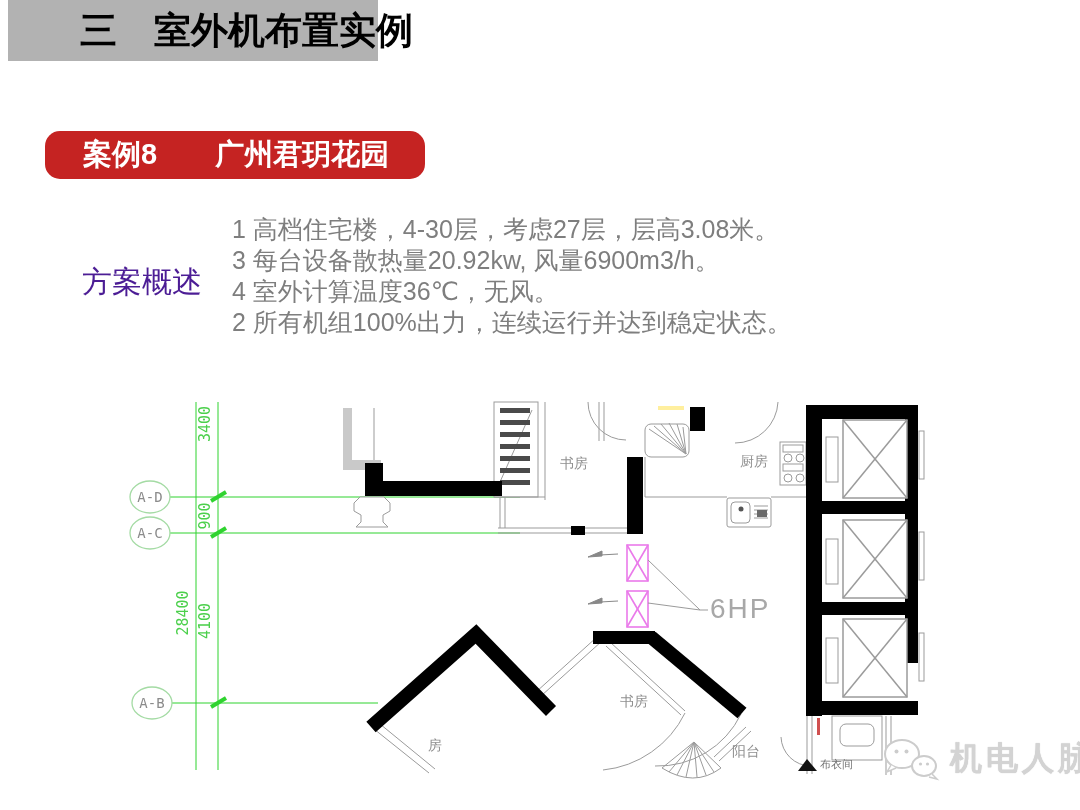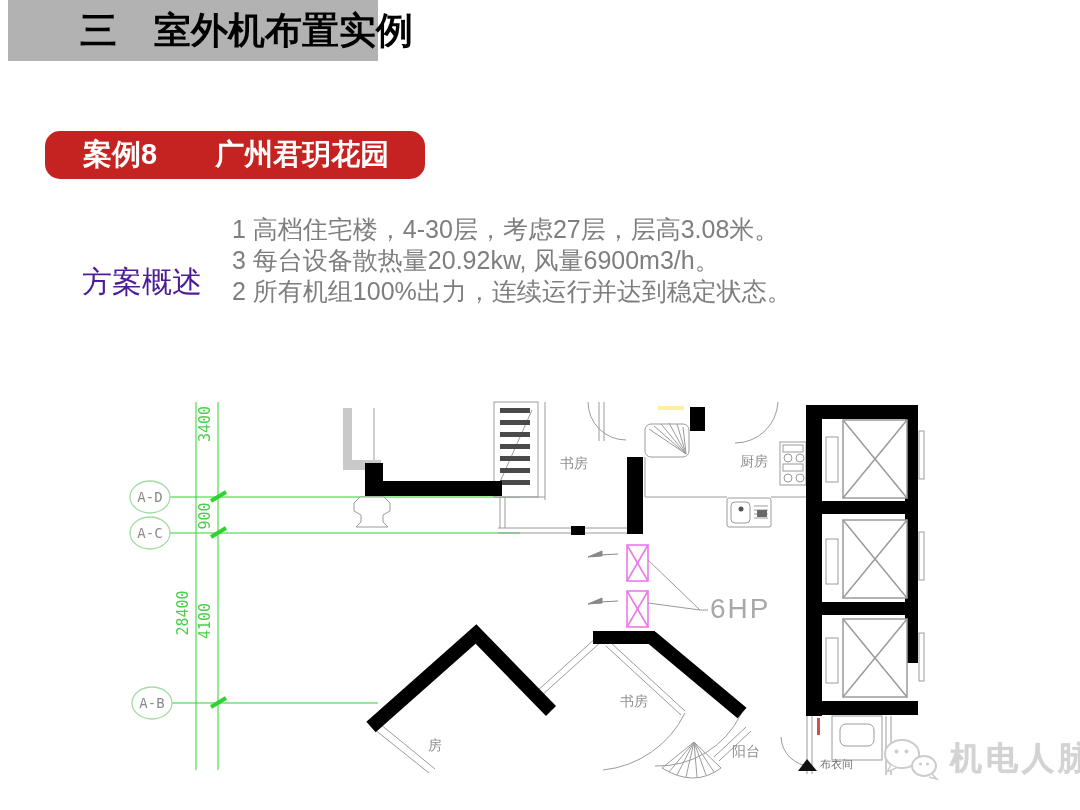--- a/index.html
+++ b/index.html
@@ -45,20 +45,21 @@
 
   <div class="banner">
     <span class="banner-text">案例8　　广州君玥花园</span>
   </div>
 
   <div class="overview-label">方案概述</div>
 
   <div class="overview-list">
     <div>1 高档住宅楼，4-30层，考虑27层，层高3.08米。</div>
     <div>3 每台设备散热量20.92kw, 风量6900m3/h。</div>
+    <div>4 室外计算温度36℃，无风。</div>
     <div>2 所有机组100%出力，连续运行并达到稳定状态。</div>
   </div>
 
   <div class="plan-wrap">
   <svg width="1080" height="390" viewBox="0 393 1080 390" xmlns="http://www.w3.org/2000/svg">
 
     <g stroke="#2fd32f" stroke-width="1" fill="none">
       <line x1="196" y1="402" x2="196" y2="770"></line>
       <line x1="218" y1="402" x2="218" y2="770"></line>
       <line x1="167" y1="497" x2="520" y2="497"></line>

